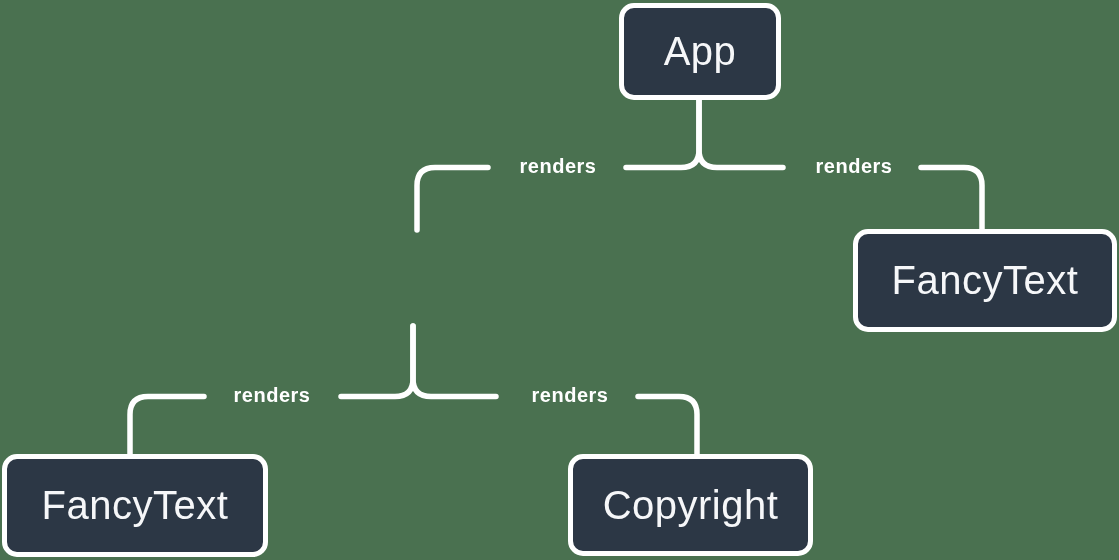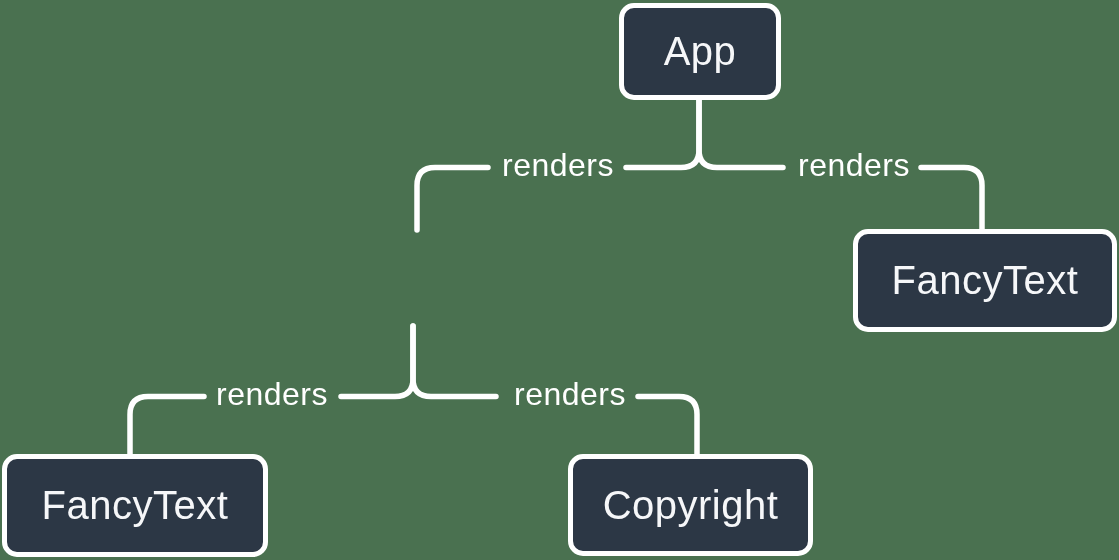--- a/index.html
+++ b/index.html
@@ -52,22 +52,22 @@
   }
   .node-app        { left: 619px; top: 3px;   width: 162px; height: 97px; }
   .node-ig         { left: 195px; top: 227px; width: 464px; height: 101px; }
   .node-ft-top     { left: 853px; top: 229px; width: 264px; height: 103px; }
   .node-ft-bottom  { left: 2px;   top: 454px; width: 266px; height: 103px; }
   .node-copyright  { left: 568px; top: 454px; width: 245px; height: 102px; }
   .edge-label {
     position: absolute;
     transform: translate(-50%, -54%);
     color: var(--label-text);
-    font-size: 32px;
-    font-weight: 400;
+    font-size: 20px;
+    font-weight: 700;
     letter-spacing: 0.5px;
     white-space: nowrap;
   }
   .edge-label-1 { left: 558px; top: 167px; }
   .edge-label-2 { left: 854px; top: 167px; }
   .edge-label-3 { left: 272px; top: 396px; }
   .edge-label-4 { left: 570px; top: 396px; }
 </style>
 </head>
 <body>

